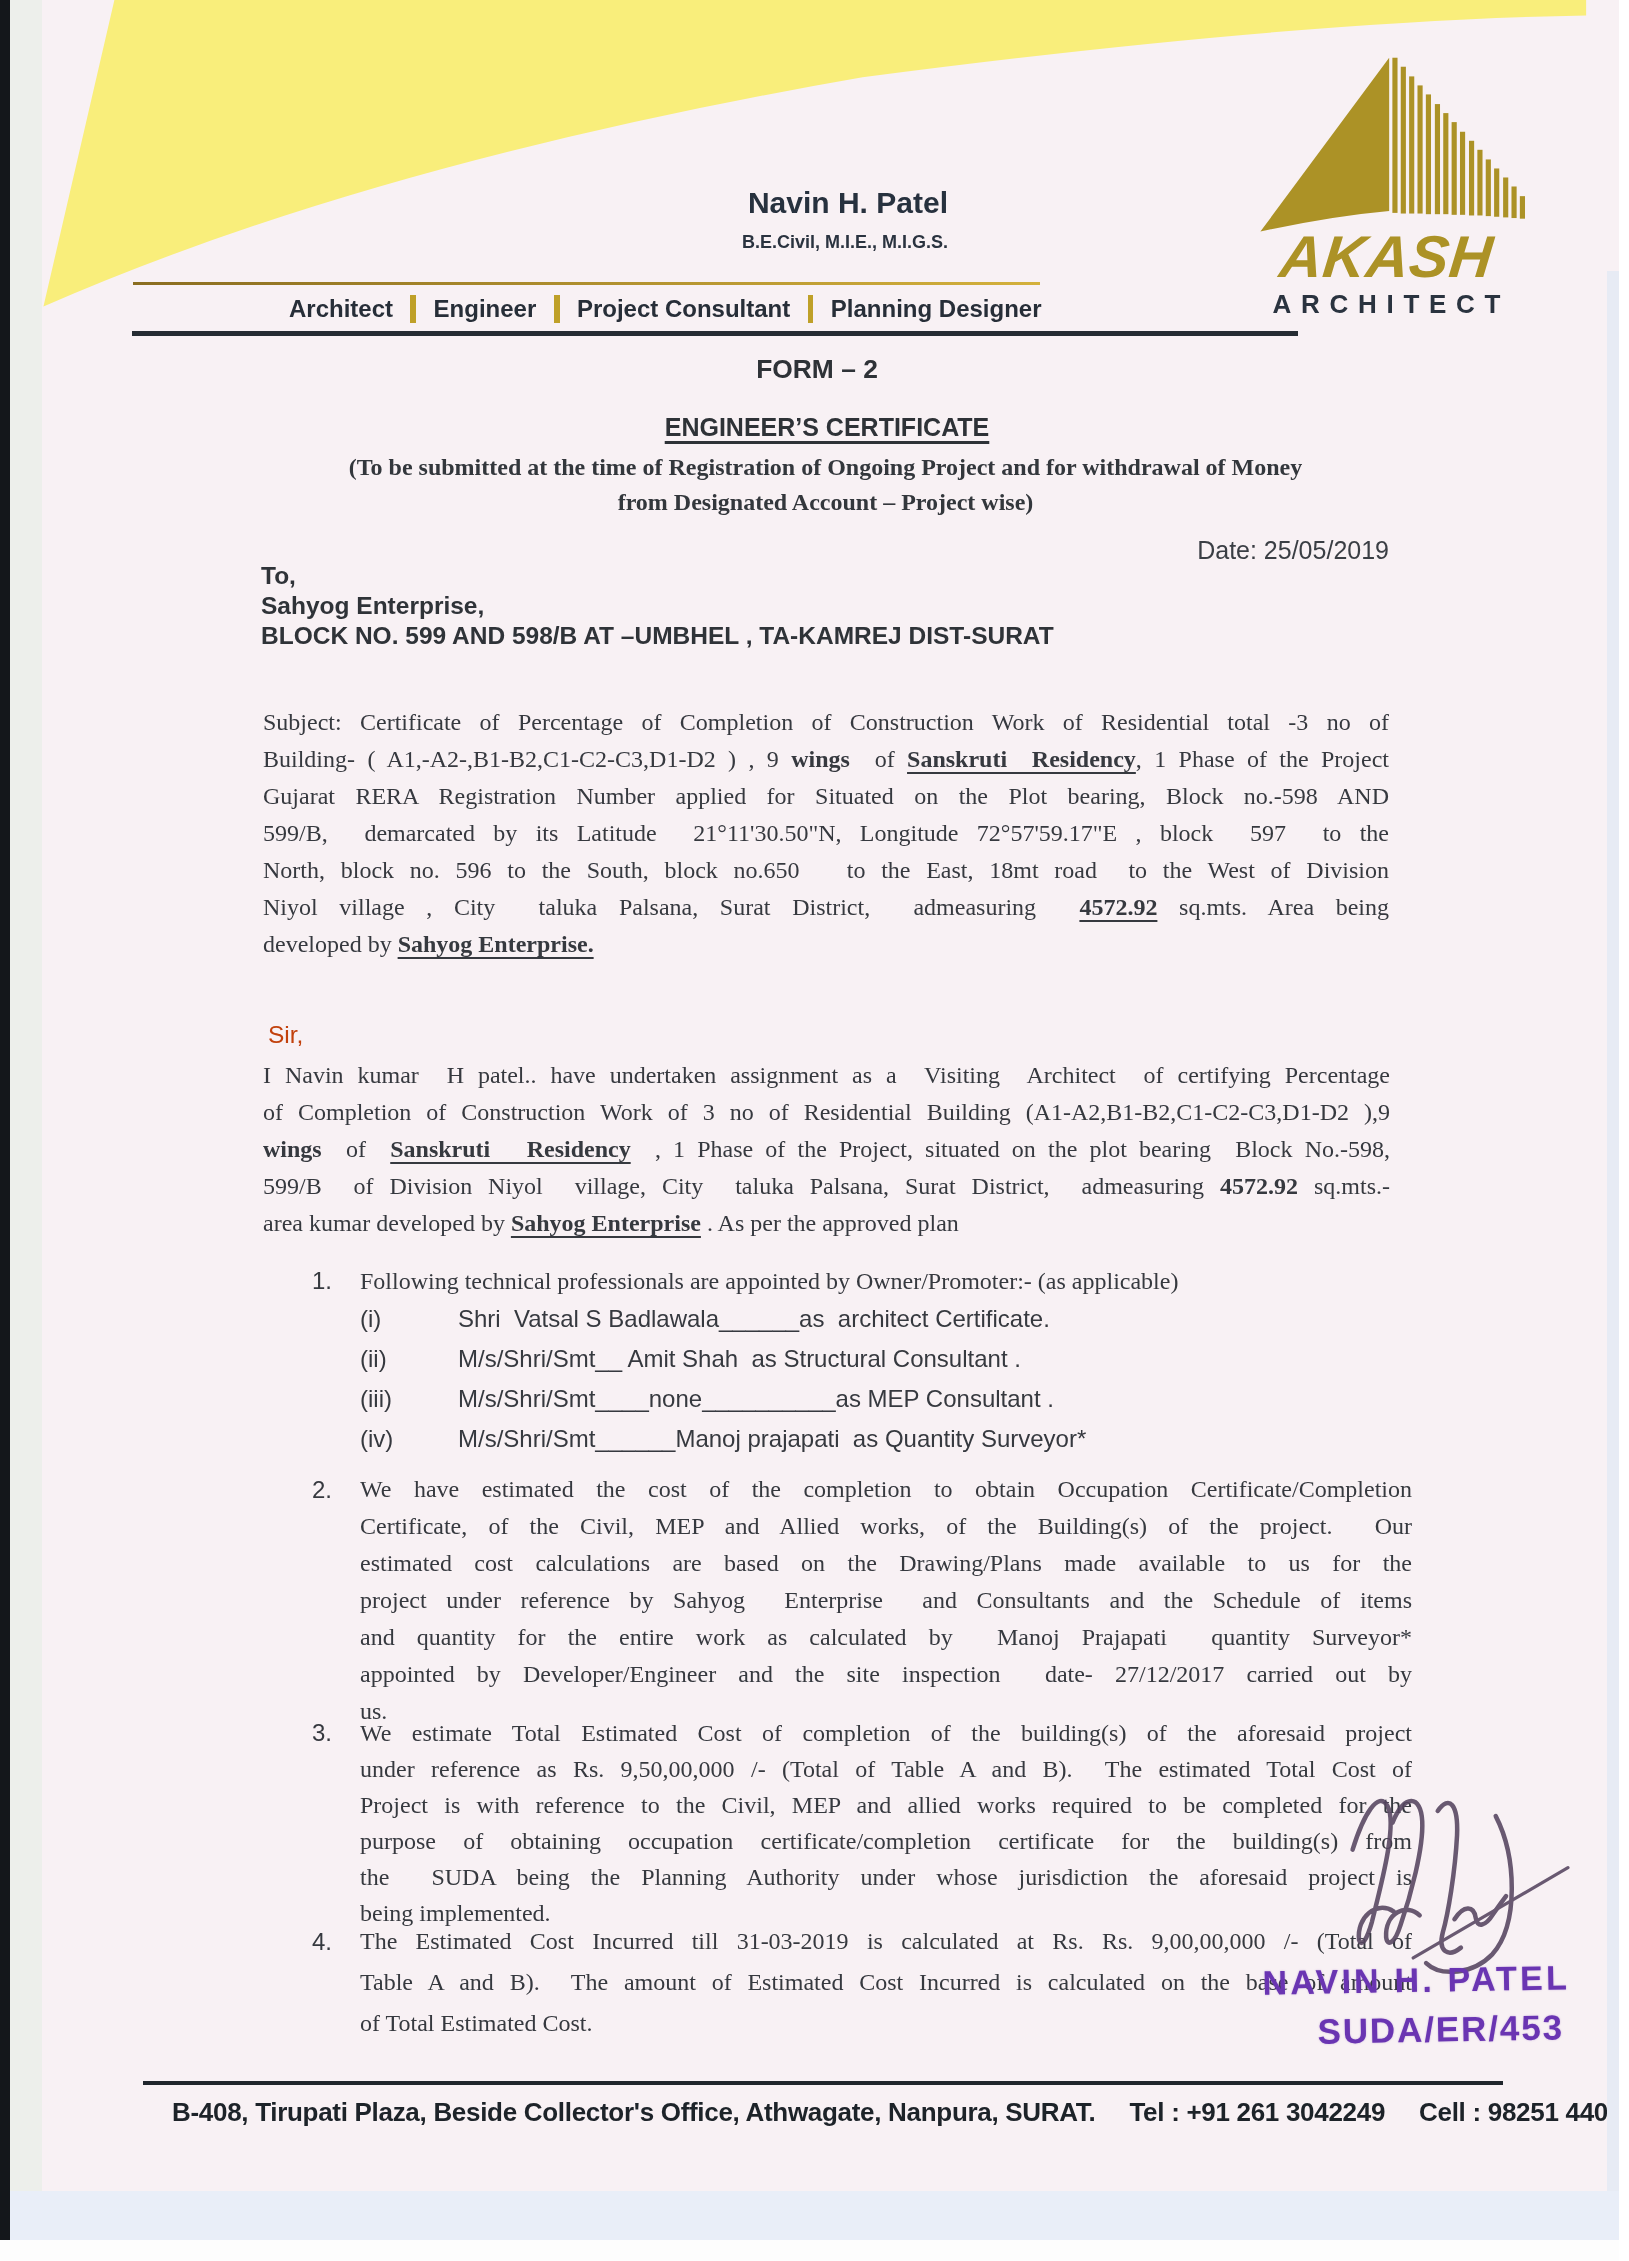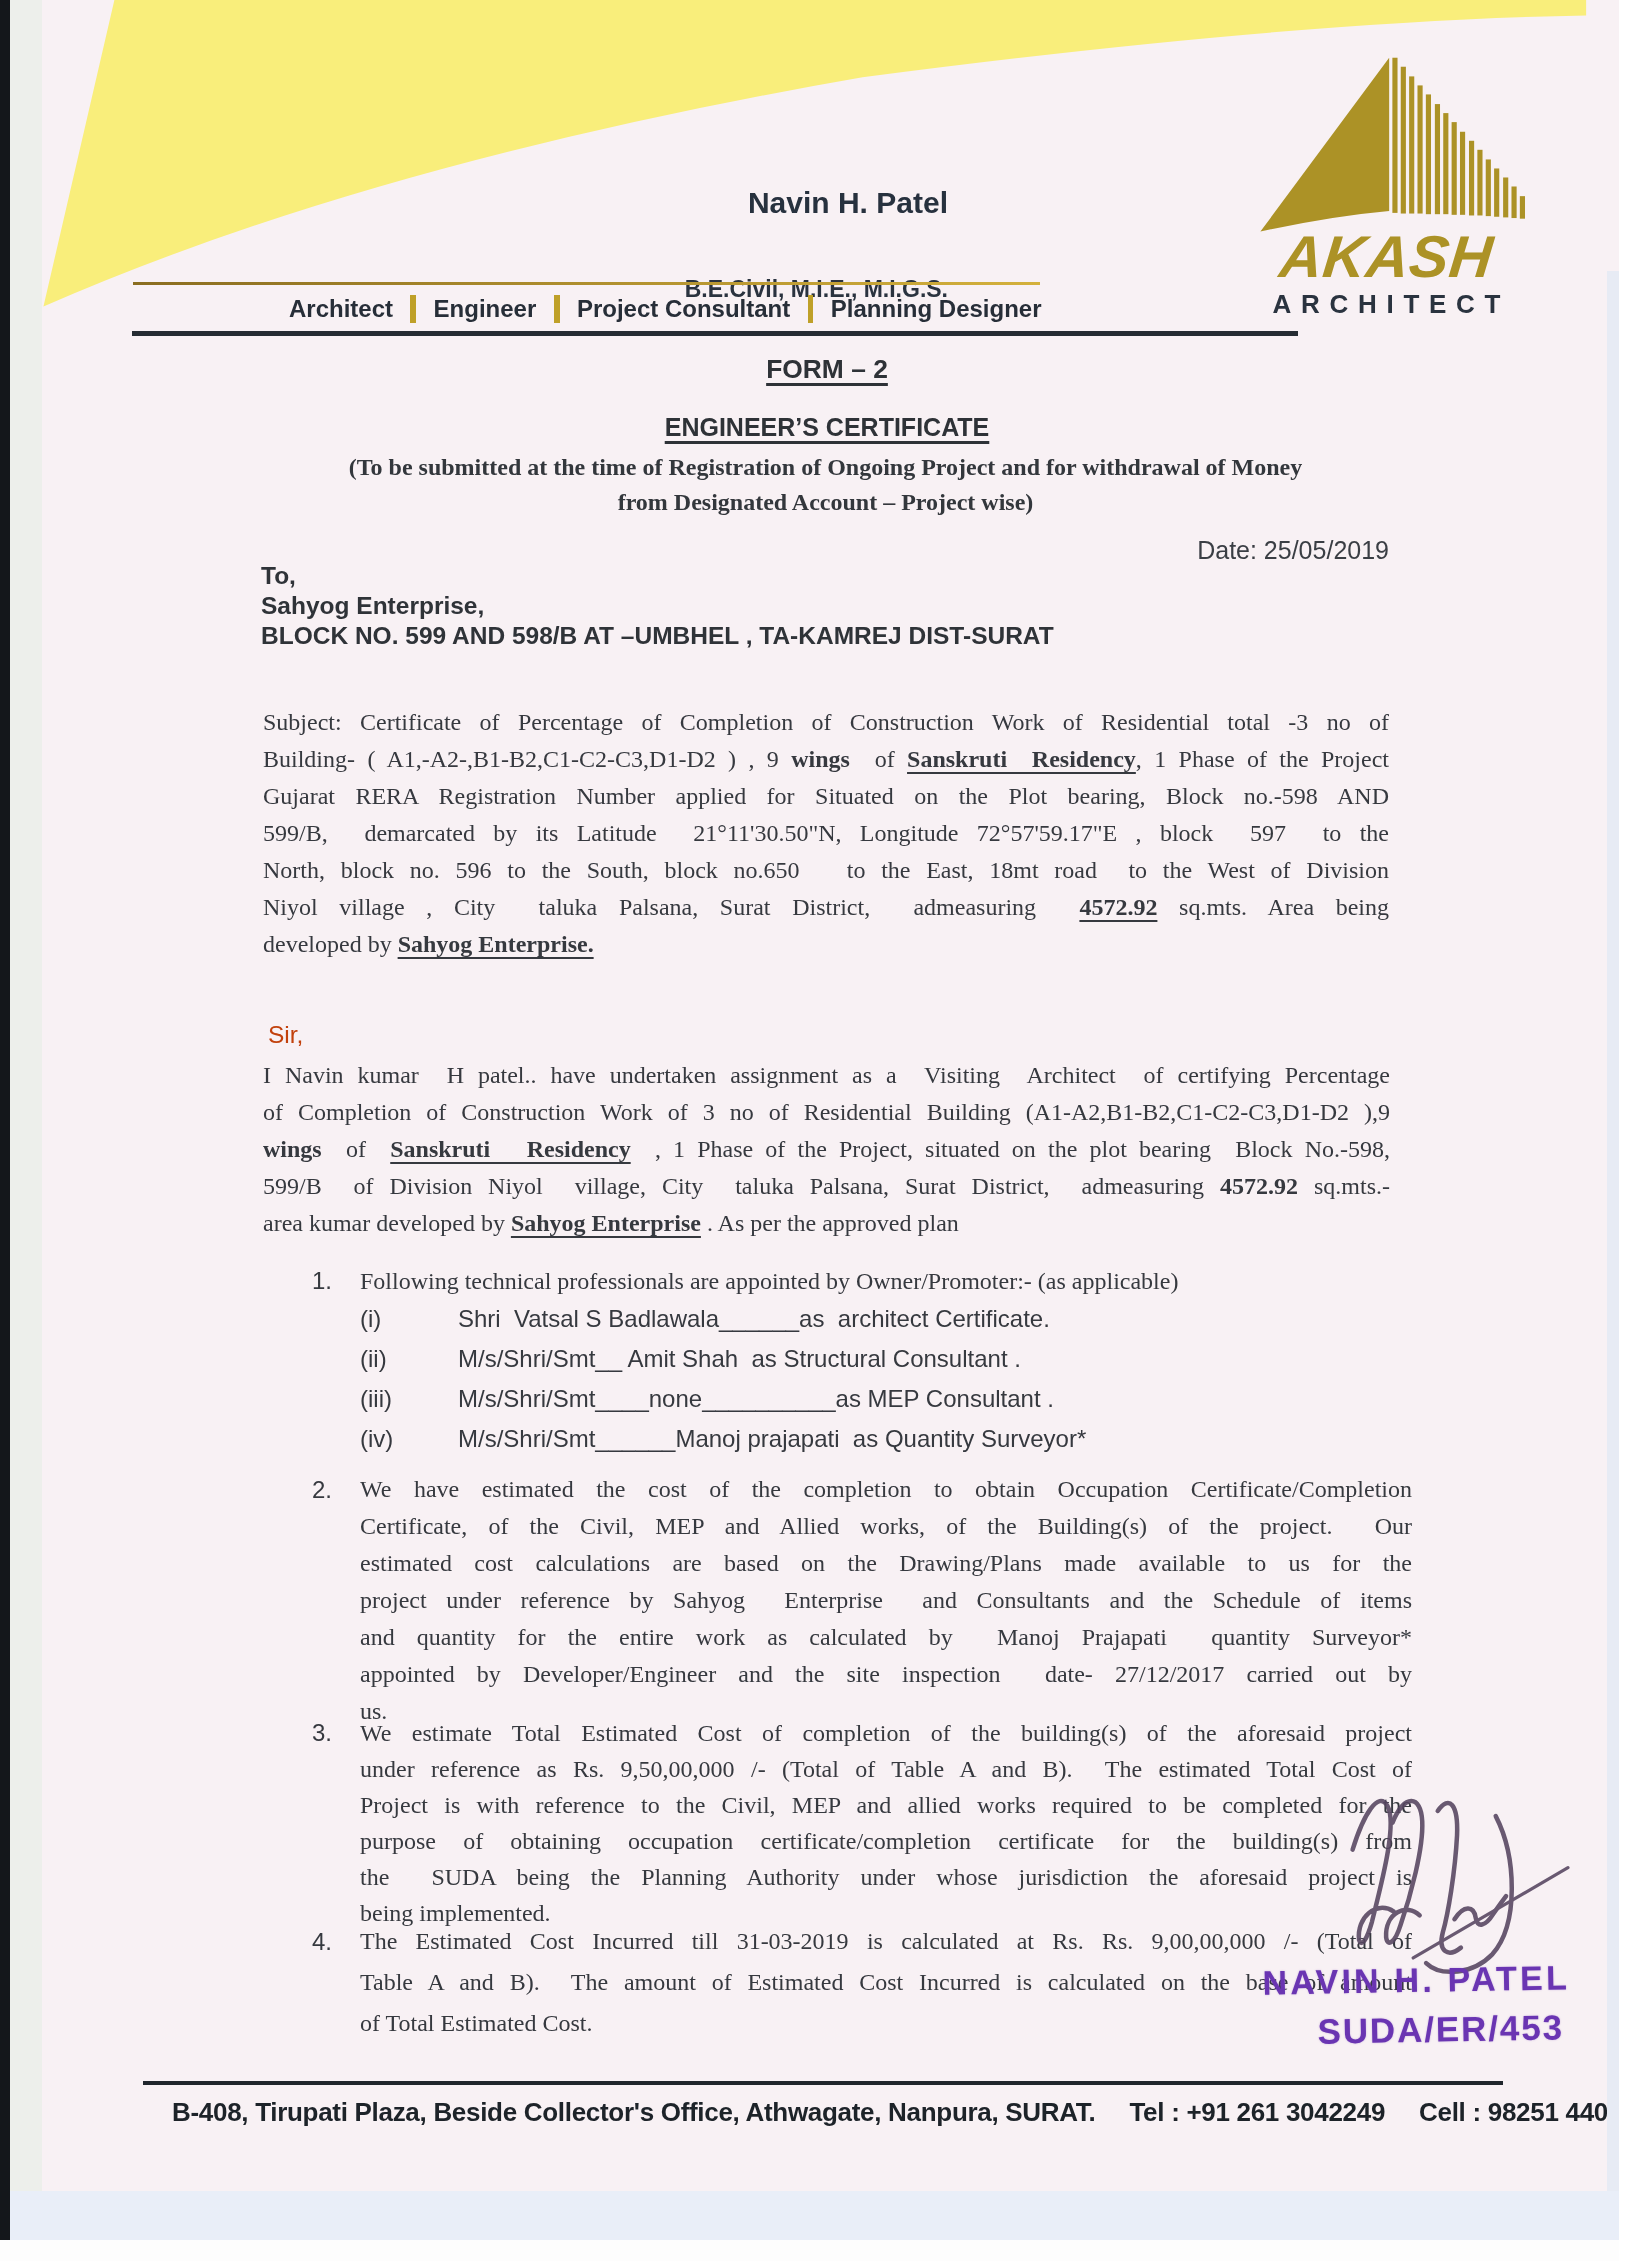--- a/index.html
+++ b/index.html
@@ -7,32 +7,32 @@
         font-family:"Liberation Sans", sans-serif;color:#34383e;}
   
   .edge-left-black{position:absolute;left:0;top:0;width:10.3px;height:2261px;background:#14171b;}
   .edge-left-white{position:absolute;left:10.3px;top:0;width:32px;height:2261px;background:#edefeb;}
   .edge-right{position:absolute;left:1607px;top:271px;width:23px;height:1928px;background:#e7ebf4;}
   .edge-bottom{position:absolute;left:10.3px;top:2191px;width:1620px;height:49px;background:#e9eef8;}
   .edge-bottom2{position:absolute;left:0;top:2240px;width:1630px;height:21px;background:#fdfdfd;}
   
   .swoosh{position:absolute;left:37px;top:0;width:1553px;height:322px;}
   .hdr-name{position:absolute;right:671px;top:186px;font-size:30px;font-weight:700;color:#27313e;white-space:nowrap;}
-  .hdr-creds{position:absolute;right:671px;top:232px;font-size:23px;font-weight:700;color:#2a333f;white-space:nowrap;margin-top:44px;}
+  .hdr-creds{position:absolute;right:671px;top:232px;font-size:18px;font-weight:700;color:#2a333f;white-space:nowrap;}
   .gold-line{position:absolute;left:133px;top:282px;width:907px;height:3.2px;background:linear-gradient(90deg,#8a6d20,#d4b13c);}
   .dark-line{position:absolute;left:132px;top:331px;width:1166px;height:4.5px;background:#262c33;}
   .tagline{position:absolute;left:289px;top:295px;display:flex;align-items:center;font-size:24px;font-weight:700;color:#272e38;white-space:nowrap;}
   .tag-sep{display:inline-block;width:5.8px;height:28px;background:#bfa028;margin:0 17.4px;}
   
   .logo-tri{position:absolute;left:1228px;top:50px;width:303px;height:188px;}
   .logo-word{position:absolute;left:1219px;top:223px;width:335px;text-align:center;font-size:59px;font-weight:700;font-style:italic;color:#ac9226;letter-spacing:0.6px;transform:skewX(-6deg);}
   .logo-sub{position:absolute;left:1219px;top:289px;width:335px;text-align:center;font-size:26px;font-weight:600;color:#2a333f;letter-spacing:9.7px;text-indent:9.7px;white-space:nowrap;}
   
-  .h-form{position:absolute;left:261px;top:354px;width:1132px;text-align:center;font-size:26.4px;font-weight:700;color:#2e3237;
-          text-decoration:underline;text-decoration-thickness:2.6px;text-underline-offset:5.2px;}
+  .h-form{position:absolute;left:251px;top:354px;width:1132px;text-align:center;font-size:26.4px;font-weight:700;color:#2e3237;
+          text-decoration-thickness:2.6px;text-underline-offset:5.2px;}
   .h-cert{position:absolute;left:261px;top:413px;width:1132px;text-align:center;font-size:25px;font-weight:700;color:#2e3237;
           text-decoration:underline;text-decoration-thickness:2.6px;text-underline-offset:4.5px;}
   .h-paren{position:absolute;left:245px;top:450px;width:1161px;text-align:center;font-size:24px;font-weight:700;color:#33373c;line-height:35px;}
   .date-line{position:absolute;left:261px;top:525px;width:1128px;text-align:right;font-size:25px;color:#3a3e44;margin-top:11px;}
   .recipient{position:absolute;left:261px;top:561px;font-size:24.5px;font-weight:700;color:#2f3338;line-height:30px;}
   
   .subject{position:absolute;left:263px;top:704px;width:1126px;font-size:24px;line-height:37px;color:#36393f;}
   .salutation{position:absolute;left:268px;top:1021px;font-size:24.5px;color:#c2410c;}
   .intro{position:absolute;left:263px;top:1057px;width:1127px;font-size:24px;line-height:37px;color:#36393f;}
   .tl{white-space:pre-wrap;font-family:Liberation Serif, serif;}

